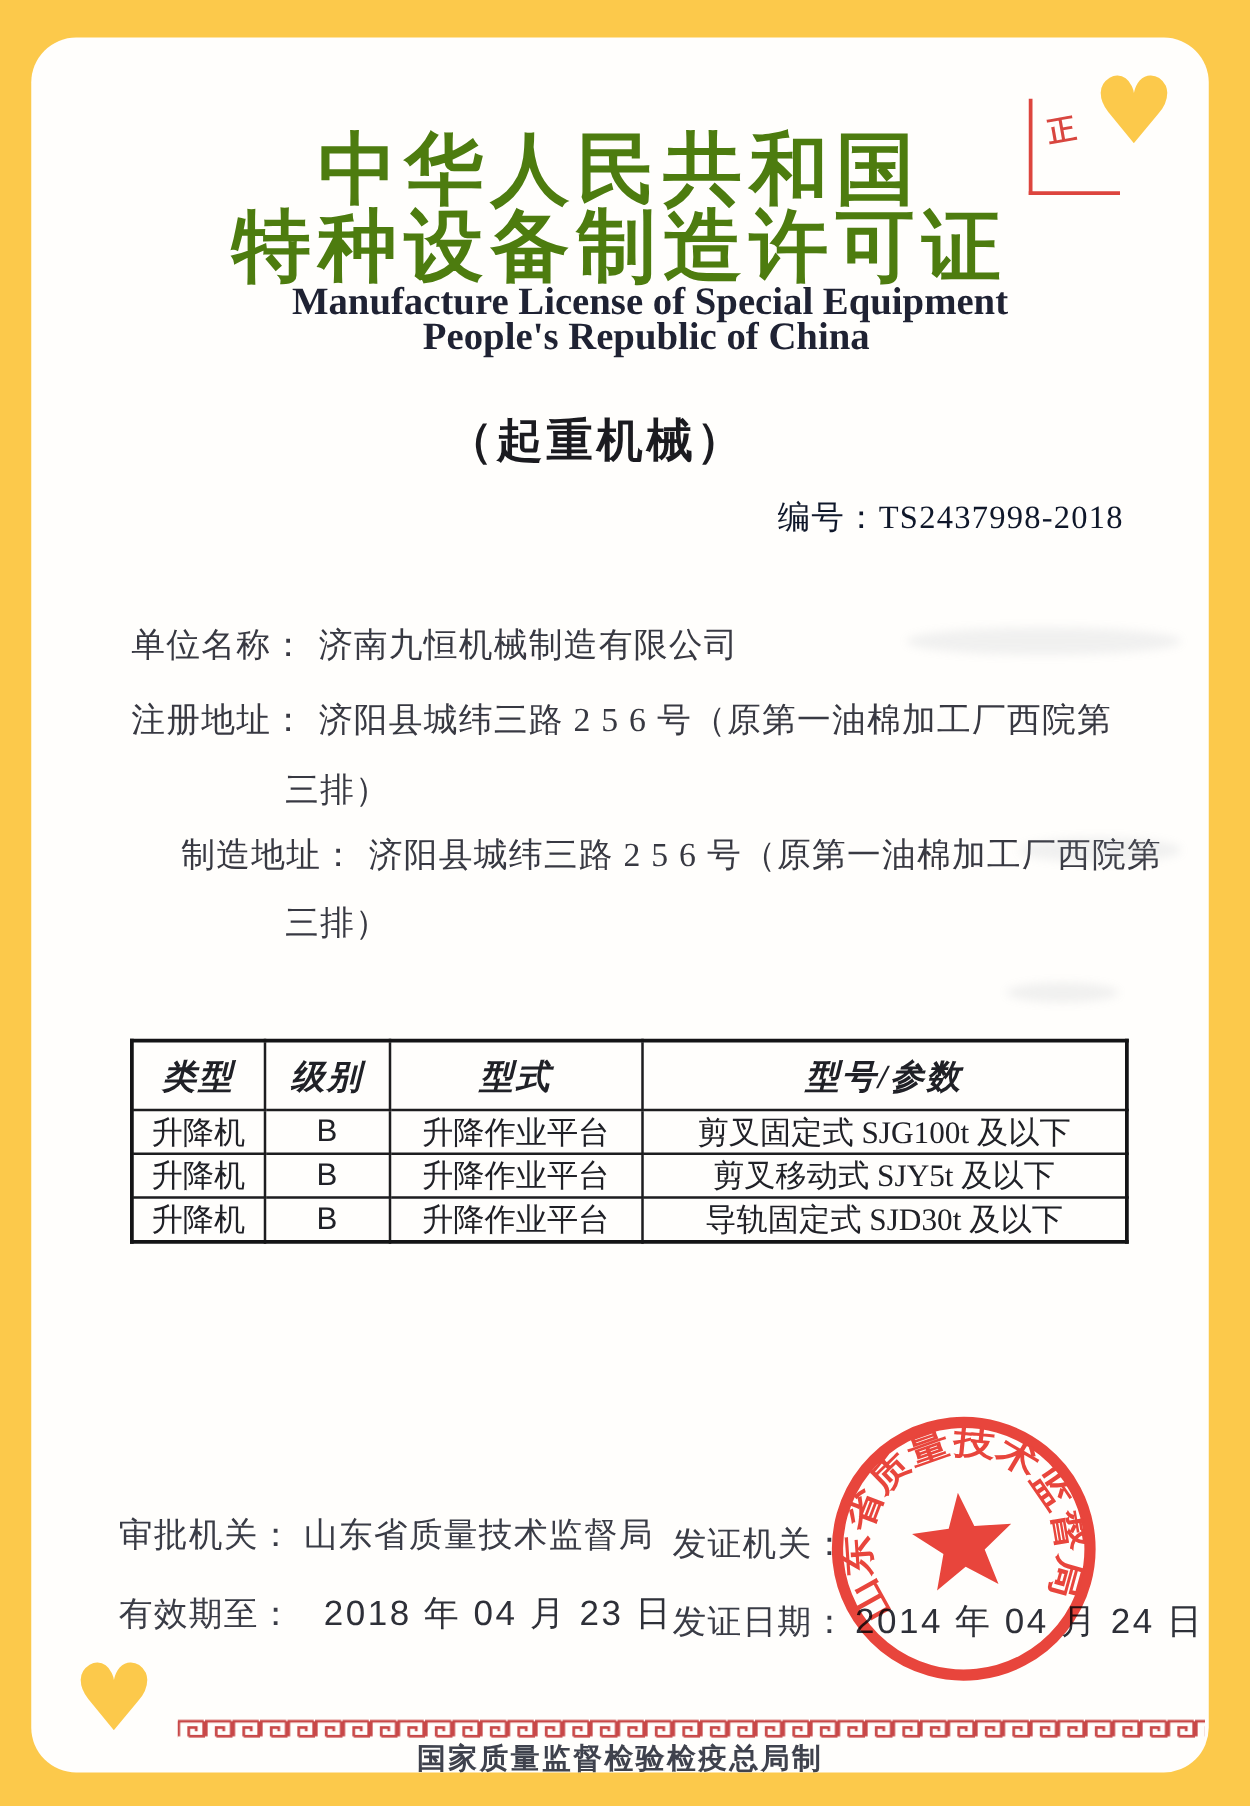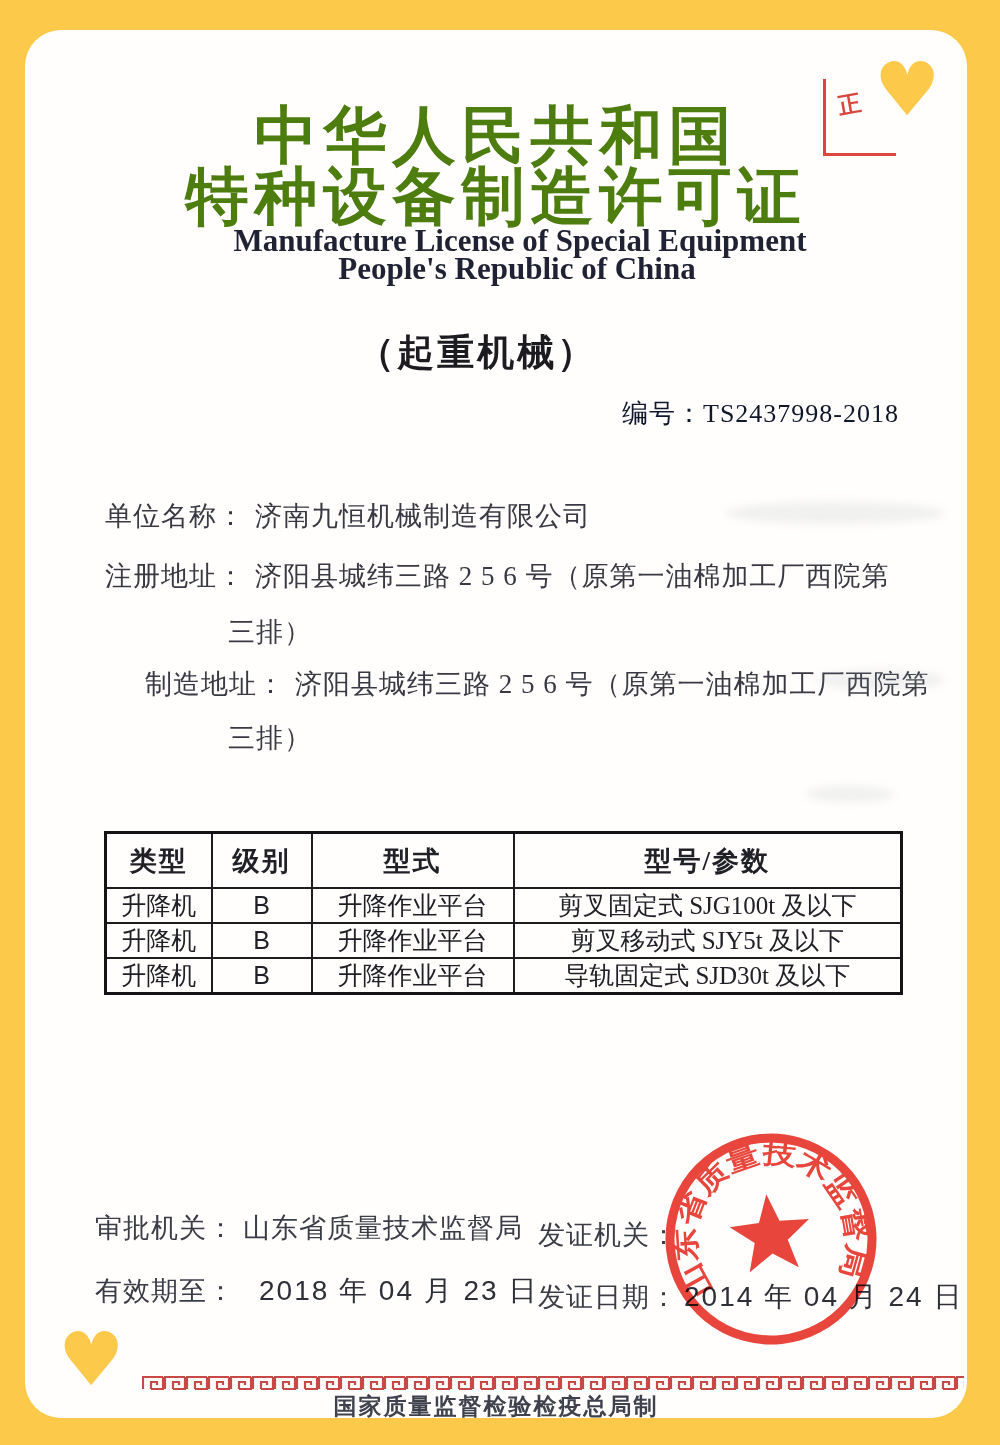--- a/index.html
+++ b/index.html
@@ -45,21 +45,21 @@
   
   table.lic{
     border-collapse:collapse;width:796px;table-layout:fixed;
     font-size:25px;color:#202127;
   }
   table.lic th,table.lic td{
     border:2px solid #1d1d1f;text-align:center;padding:0;
     overflow:hidden;white-space:nowrap;
   }
   table.lic{border:3px solid #141416;}
-  table.lic th{height:53px;font-size:27px;font-weight:bold;letter-spacing:2px;}
+  table.lic th{height:53px;font-size:27px;font-weight:bold;letter-spacing:2px;font-style:italic;}
   table.lic td{height:33px;}
   .col-type{width:106px;}.col-level{width:100px;}.col-form{width:202px;}.col-model{width:388px;}
   .lic .lvl{font-family:"Liberation Sans",sans-serif;}
   
   .f-label{font-size:27px;color:#3a3c46;letter-spacing:1px;}
   .f-date{
     font-family:"Liberation Sans","DejaVu Sans",sans-serif;
     font-size:28px;color:#2e3038;letter-spacing:2px;
   }
   #stamp{mix-blend-mode:multiply;opacity:.92;}

